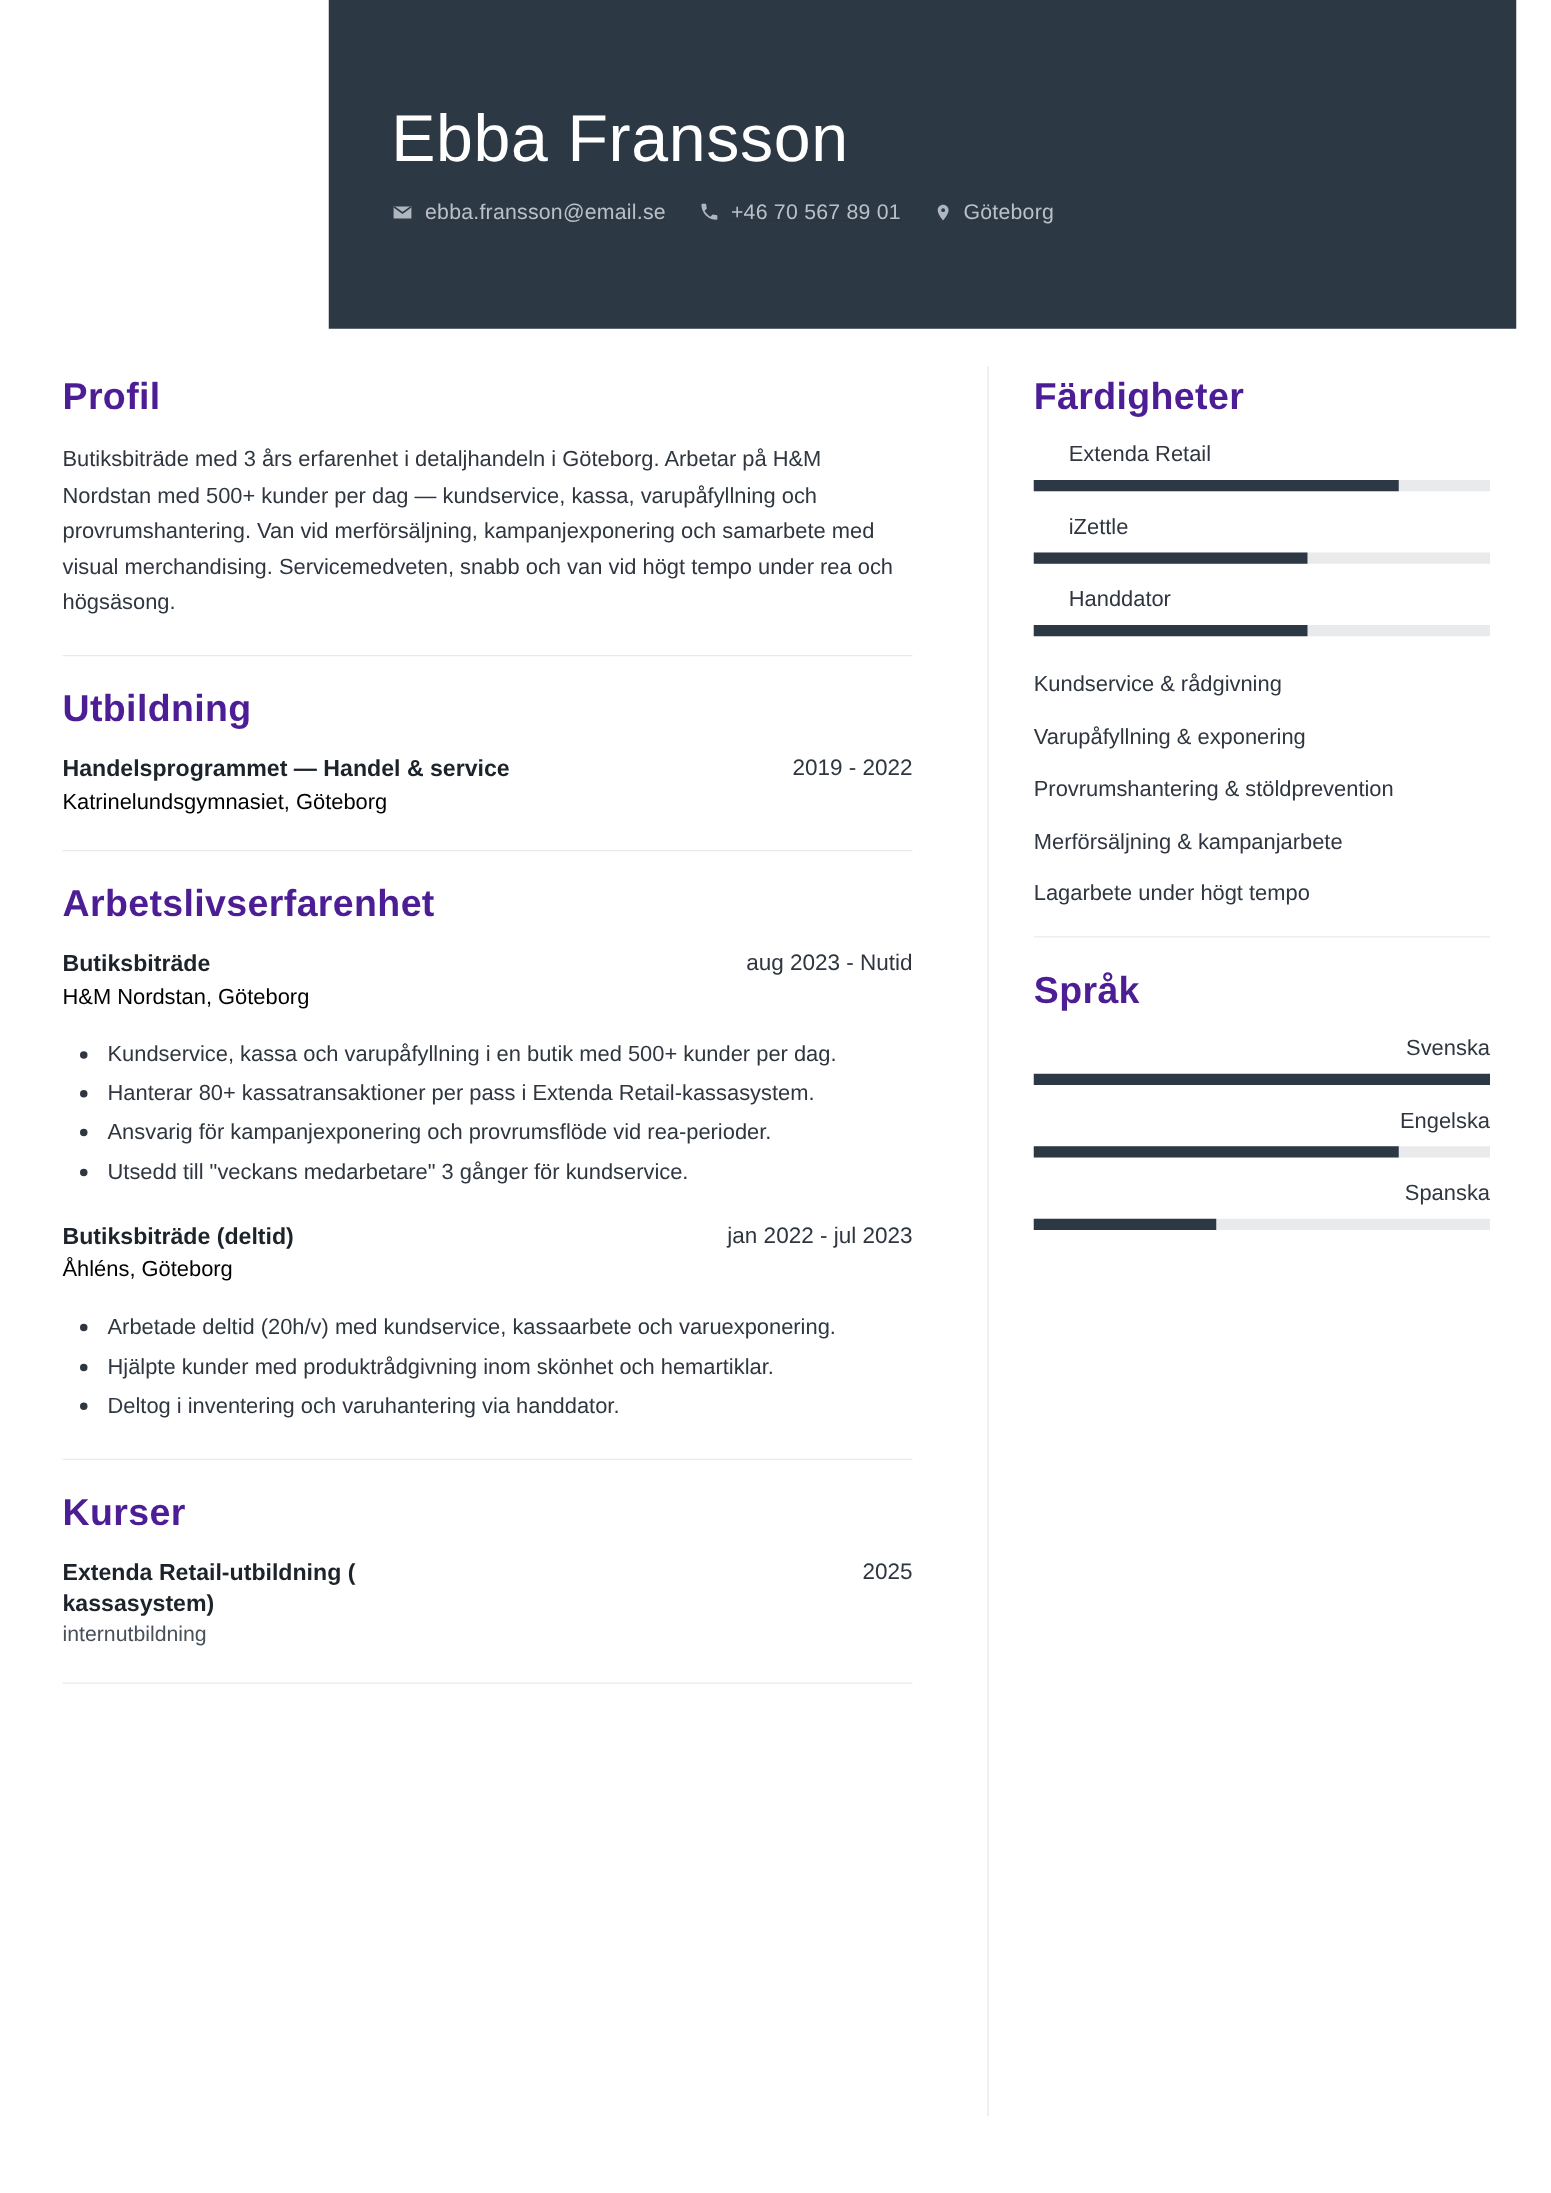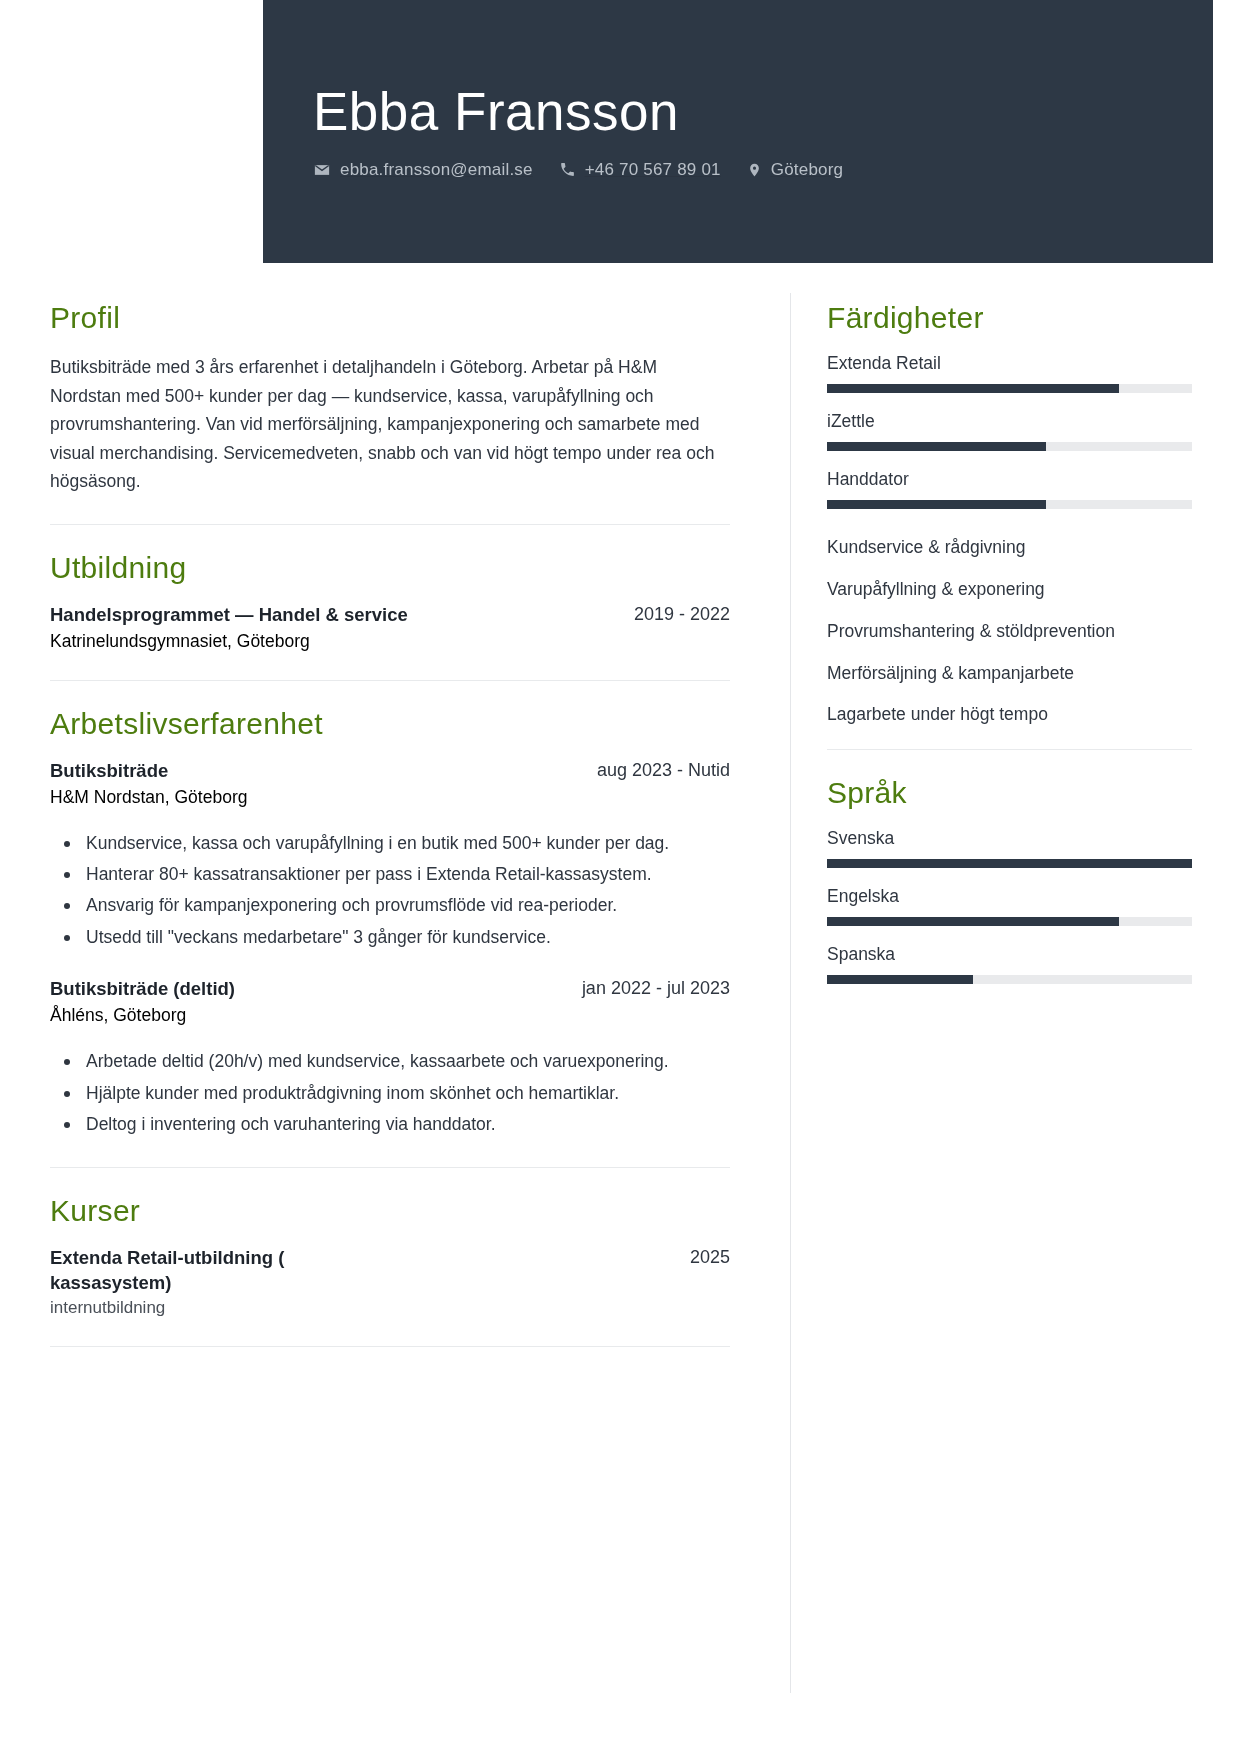--- a/index.html
+++ b/index.html
@@ -30,21 +30,21 @@
   .contact-text { font-size:17px; color:#b9c0c8; font-weight:300; letter-spacing:0.2px; }
 
   
   .body-wrap { position:absolute; left:0; top:263px; width:1241px; }
   .cols { display:flex; align-items:flex-start; }
   .left-col { width:790px; padding:38px 60px 0 50px; }
   .divider-v { width:1px; background:#e4e6e9; align-self:stretch; min-height:1400px; margin-top:30px; }
   .right-col { width:450px; padding:38px 49px 0 36px; }
 
   h2.sec {
-    font-size:30px; font-weight:400; color:#4d7c0f; letter-spacing:0.3px;
+    font-size:30px; font-weight:700; color:#4c1d95; letter-spacing:0.3px;
     margin-bottom:18px;
   }
   .hr { height:1px; background:#e8eaec; margin:28px 0 26px 0; }
 
   .para {
     font-size:17.5px; line-height:1.63; color:#2f3640; font-weight:400;
   }
 
   .entry { margin-bottom:6px; }
   .entry-head { display:flex; justify-content:space-between; align-items:flex-start; gap:20px; }
@@ -60,26 +60,26 @@
   }
   ul.bullets li::before {
     content:""; position:absolute; left:14px; top:11px;
     width:6px; height:6px; border-radius:50%; background:#2f3640;
   }
   .job-block { margin-top:26px; }
   .job-block:first-of-type { margin-top:0; }
 
   
   .skill { margin-bottom:18px; }
-  .skill-label { font-size:17.5px; color:#2f3640; margin-bottom:10px; font-weight:400; }
+  .skill-label { font-size:17.5px; color:#2f3640; margin-bottom:10px; font-weight:400;margin-left:28px; }
   .bar-track { height:9px; background:#e9eaec; width:100%; }
   .bar-fill { height:9px; background:#2d3845; }
   .plain-skill { font-size:17.5px; color:#2f3640; line-height:1.42; margin-bottom:17px; }
   .right-hr { height:1px; background:#e8eaec; margin:22px 0 26px 0; }
-  .lang { margin-bottom:18px; }
+  .lang { margin-bottom:18px;text-align:right; }
 </style>
 </head>
 <body>
 
 <div class="page">
 
   <div class="header">
     <div class="name">Ebba Fransson</div>
     <div class="contact-row">
 

